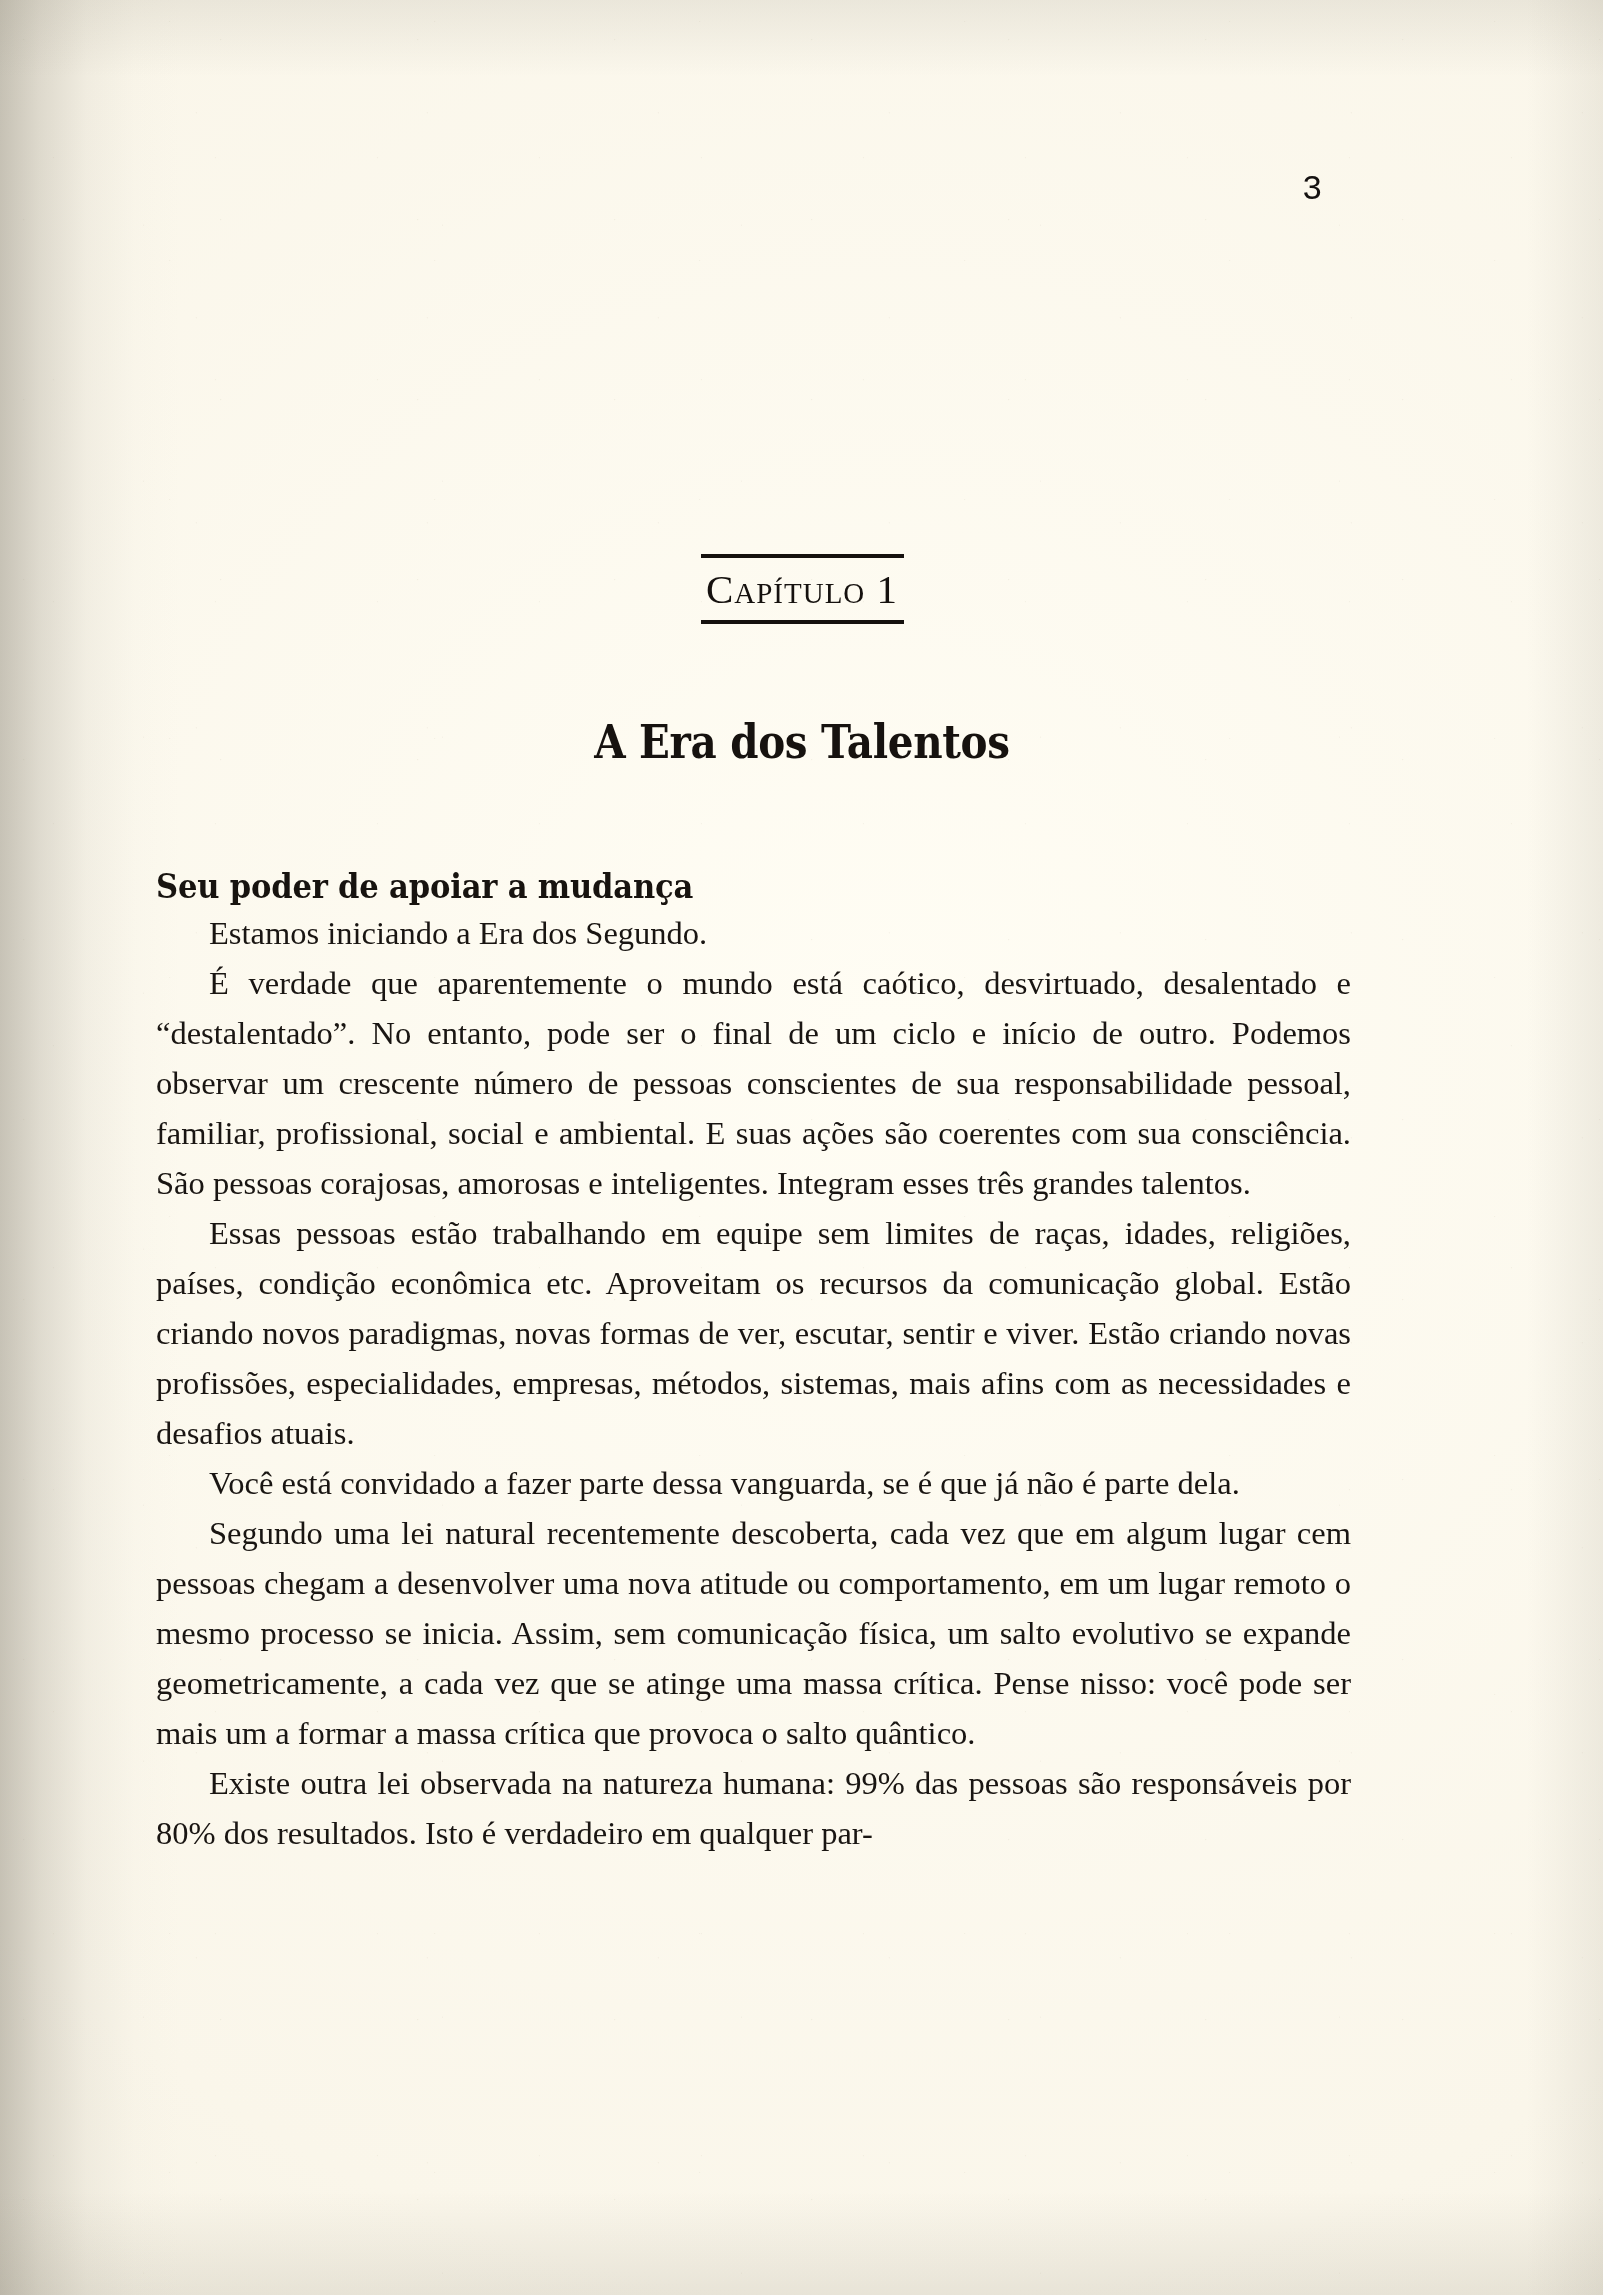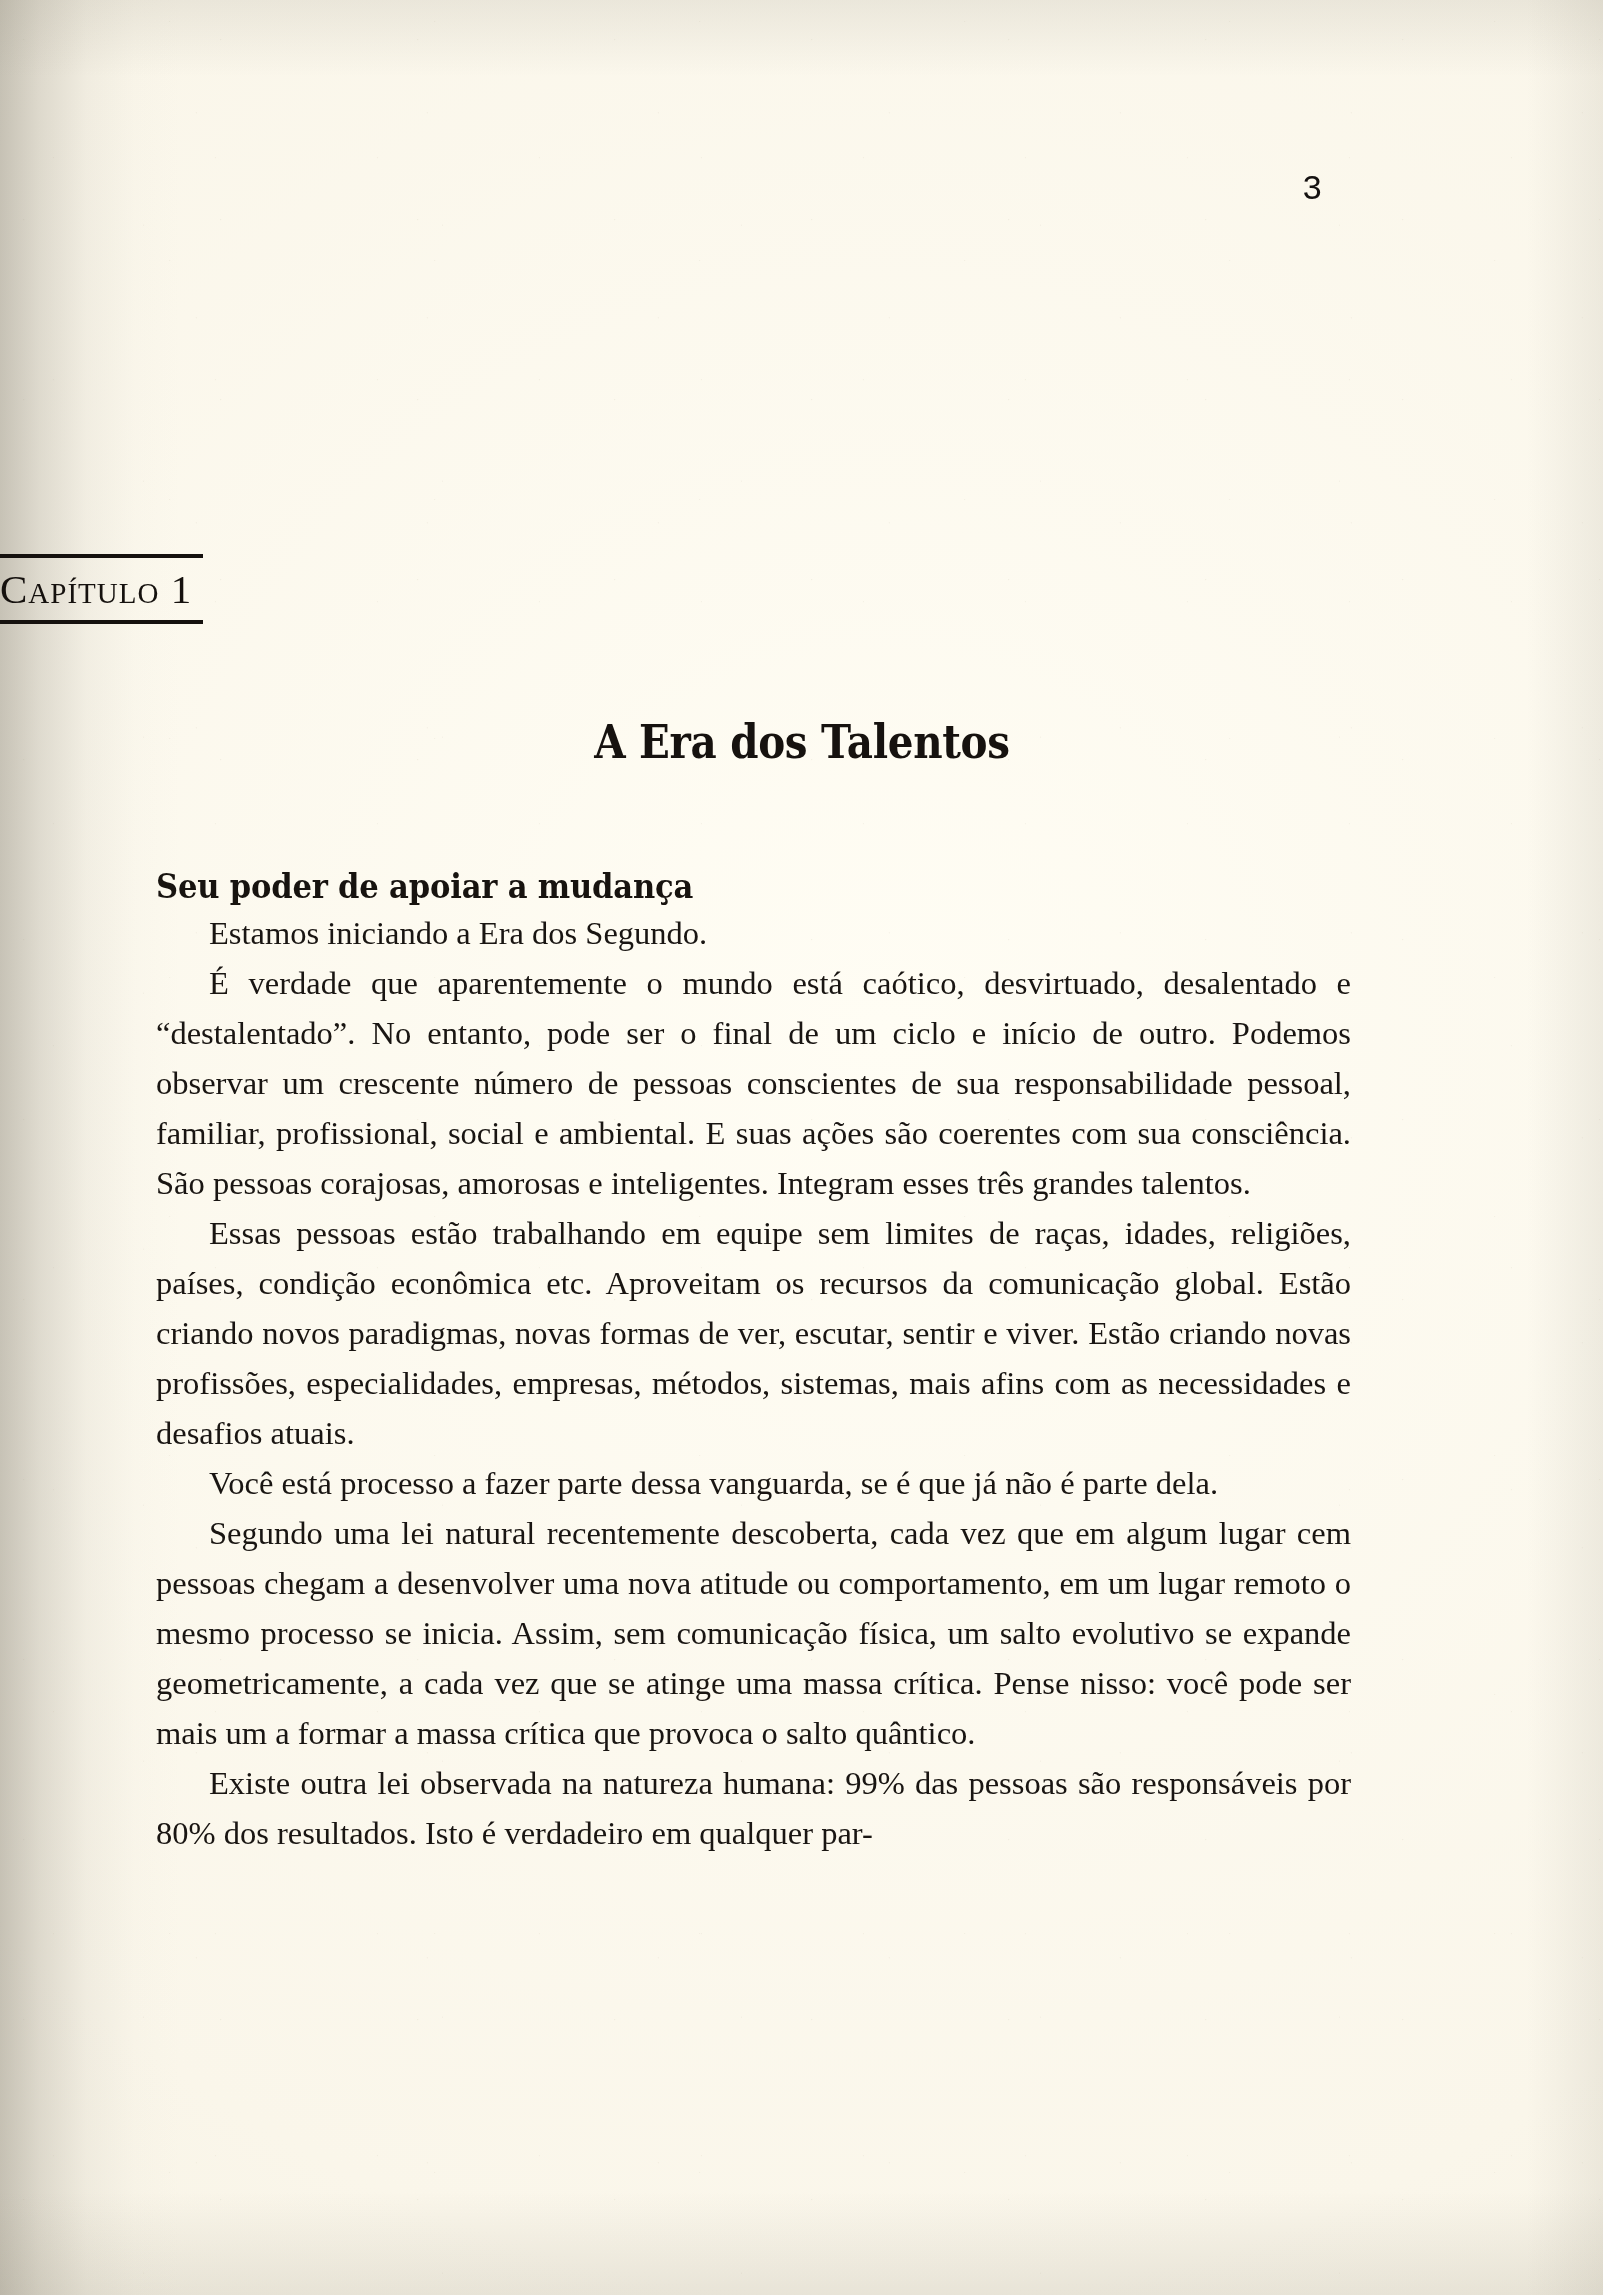--- a/index.html
+++ b/index.html
@@ -75,21 +75,21 @@
   }
 
   
   .chapter-block {
     position: absolute;
     top: 554px;
     left: 0;
     right: 0;
     display: flex;
     flex-direction: column;
-    align-items: flex-start;
+    align-items: center;
   }
   .chapter-rule {
     width: 203px;
     height: 4.3px;
     background: #15110e;
   }
   .chapter-rule.bottom { height: 4.3px; }
   .chapter-label {
     font-size: 41px;
     line-height: 1.12;
@@ -198,21 +198,21 @@
     </div>
 
     <h1 class="chapter-title">A Era dos Talentos</h1>
 
     <h2 class="section-heading">Seu poder de apoiar a mudança</h2>
 
     <div class="body-col">
       <p class="para">Estamos iniciando a Era dos Segundo.</p>
       <p class="para">É verdade que aparentemente o mundo está caótico, desvirtuado, desalentado e “destalentado”. No entanto, pode ser o final de um ciclo e início de outro. Podemos observar um crescente número de pessoas conscientes de sua responsabilidade pessoal, familiar, profissional, social e ambiental. E suas ações são coerentes com sua consciência. São pessoas corajosas, amorosas e inteligentes. Integram esses três grandes talentos.</p>
       <p class="para">Essas pessoas estão trabalhando em equipe sem limites de raças, idades, religiões, países, condição econômica etc. Aproveitam os recursos da comunicação global. Estão criando novos paradigmas, novas formas de ver, escutar, sentir e viver. Estão criando novas profissões, especialidades, empresas, métodos, sistemas, mais afins com as necessidades e desafios atuais.</p>
-      <p class="para">Você está processo a fazer parte dessa vanguarda, se é que já não é parte dela.</p>
+      <p class="para">Você está convidado a fazer parte dessa vanguarda, se é que já não é parte dela.</p>
       <p class="para">Segundo uma lei natural recentemente descoberta, cada vez que em algum lugar cem pessoas chegam a desenvolver uma nova atitude ou comportamento, em um lugar remoto o mesmo processo se inicia. Assim, sem comunicação física, um salto evolutivo se expande geometricamente, a cada vez que se atinge uma massa crítica. Pense nisso: você pode ser mais um a formar a massa crítica que provoca o salto quântico.</p>
       <p class="para">Existe outra lei observada na natureza humana: 99% das pessoas são responsáveis por 80% dos resultados. Isto é verdadeiro em qualquer par-</p>
     </div>
 
 
   </div>
 
   <div class="gutter-shadow"></div>
   <div class="edge-shadow-top"></div>
   <div class="edge-shadow-bottom"></div>

